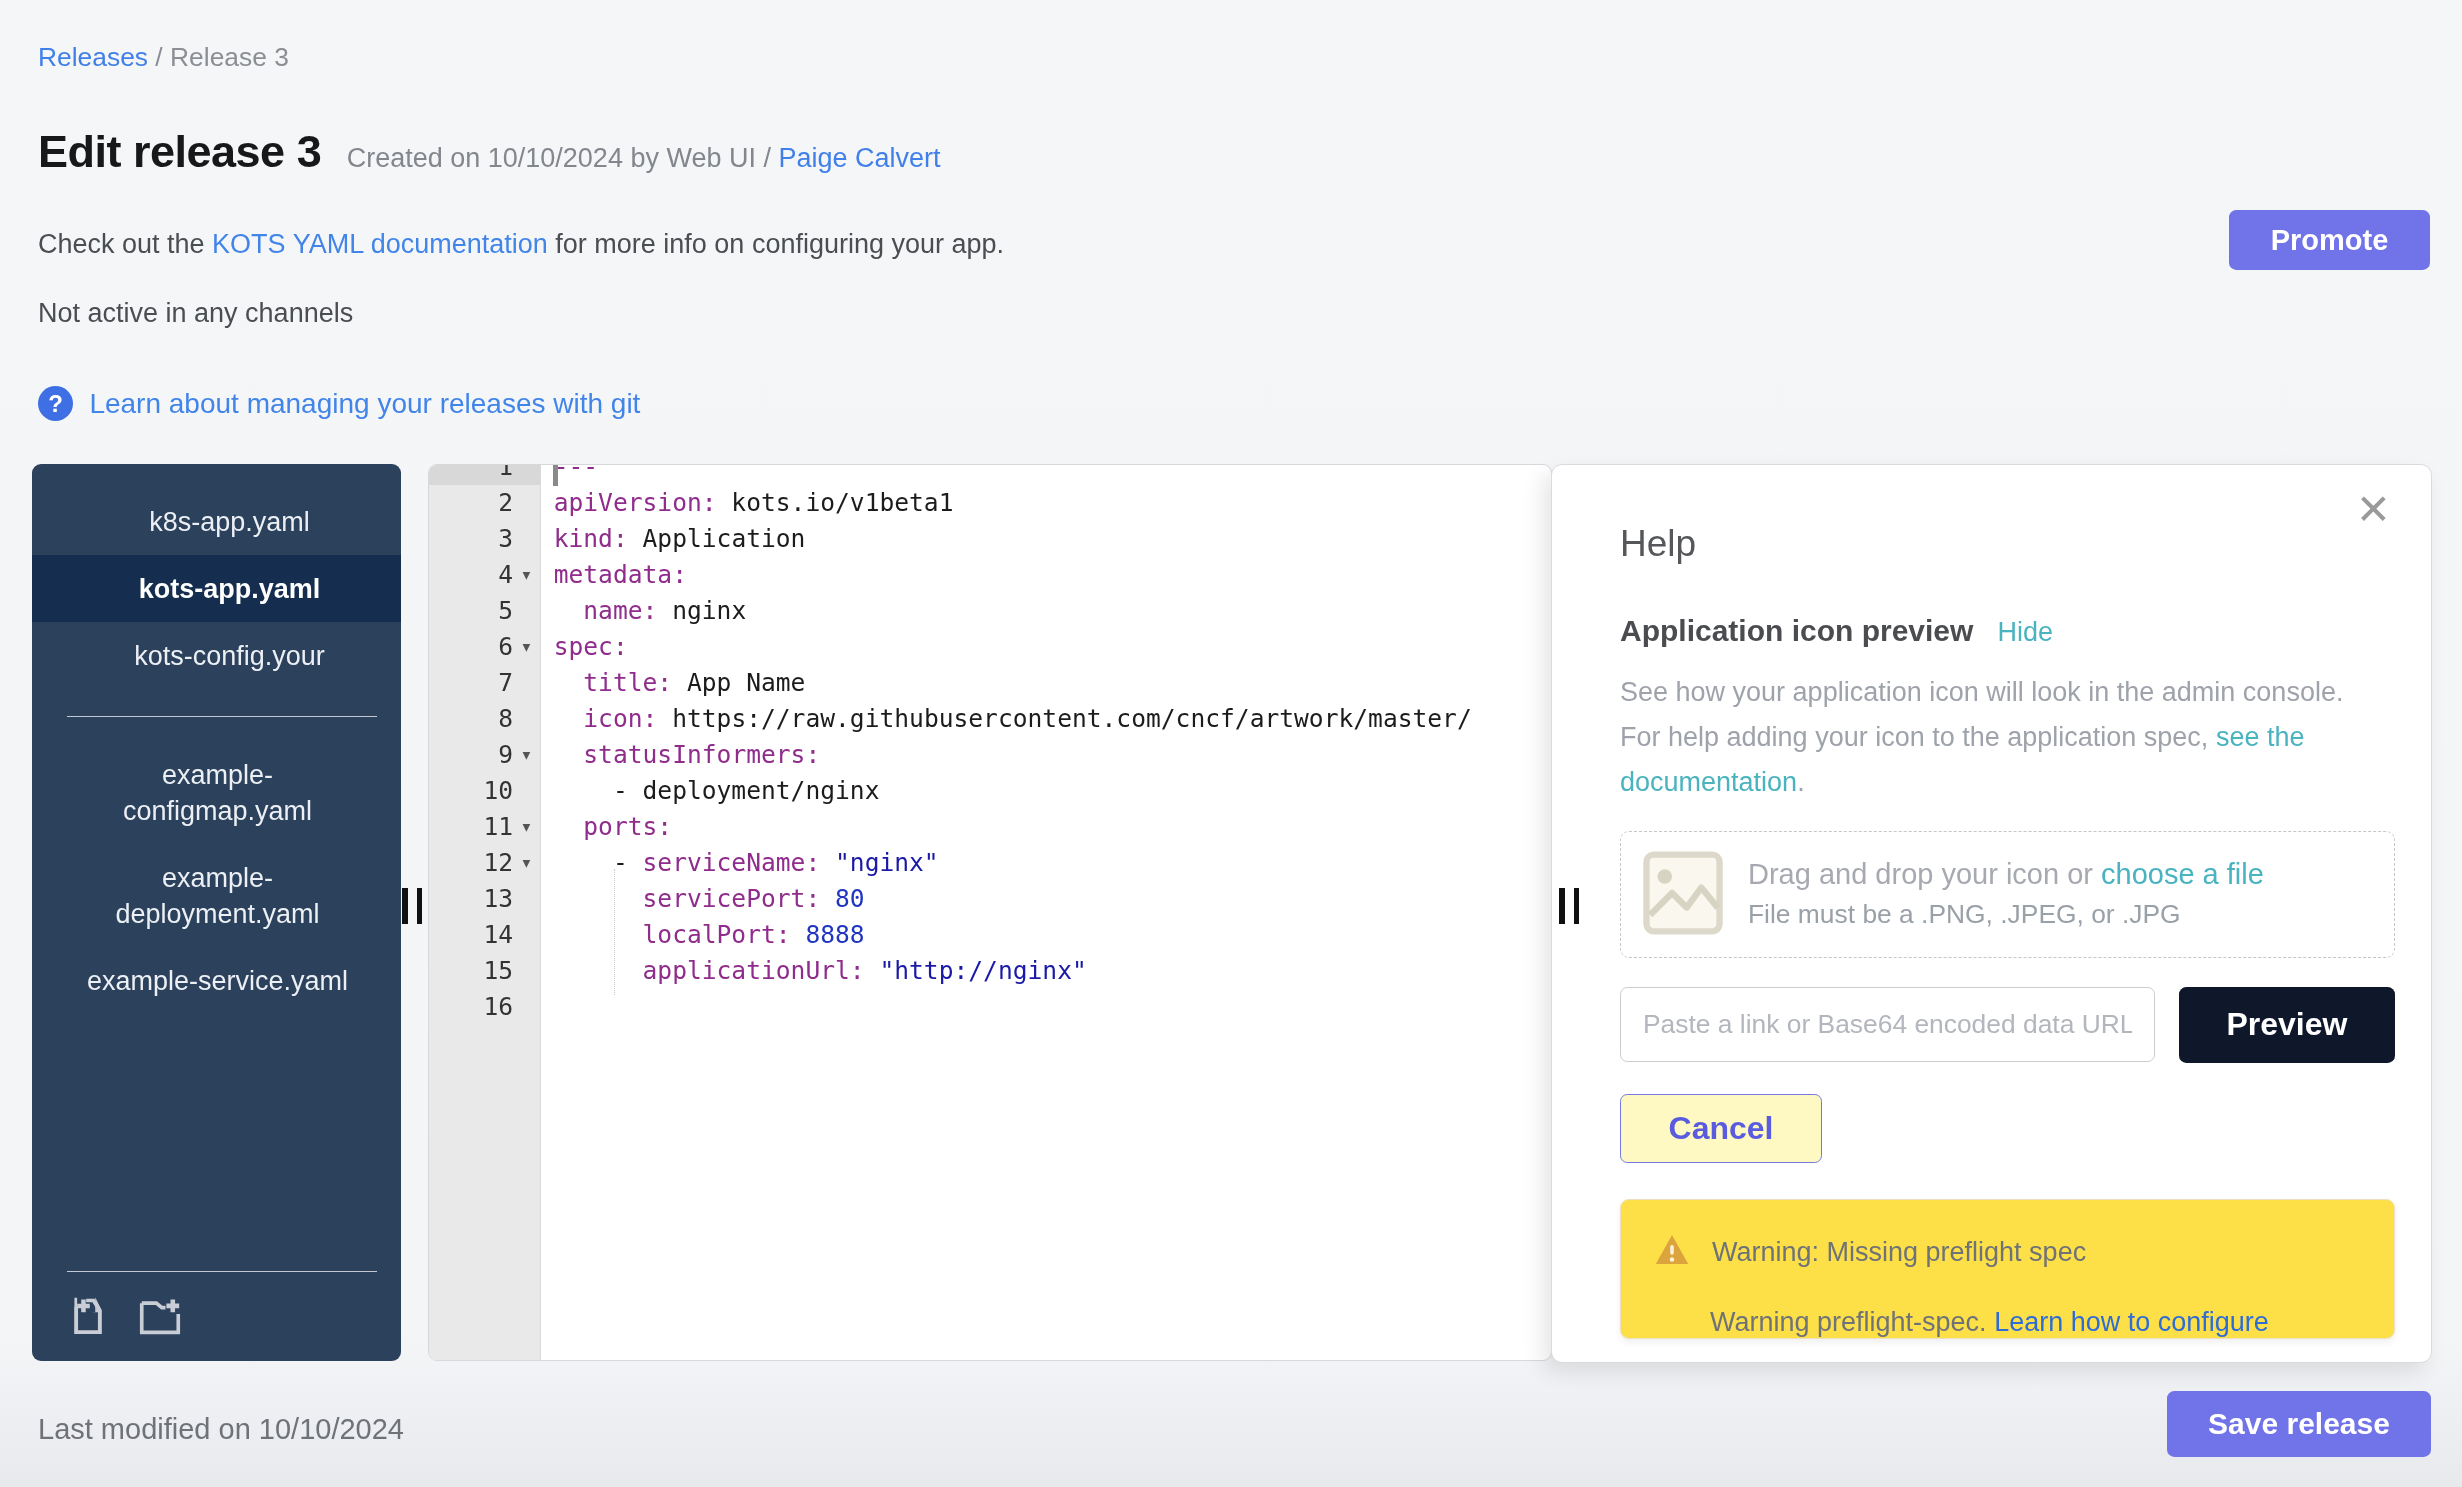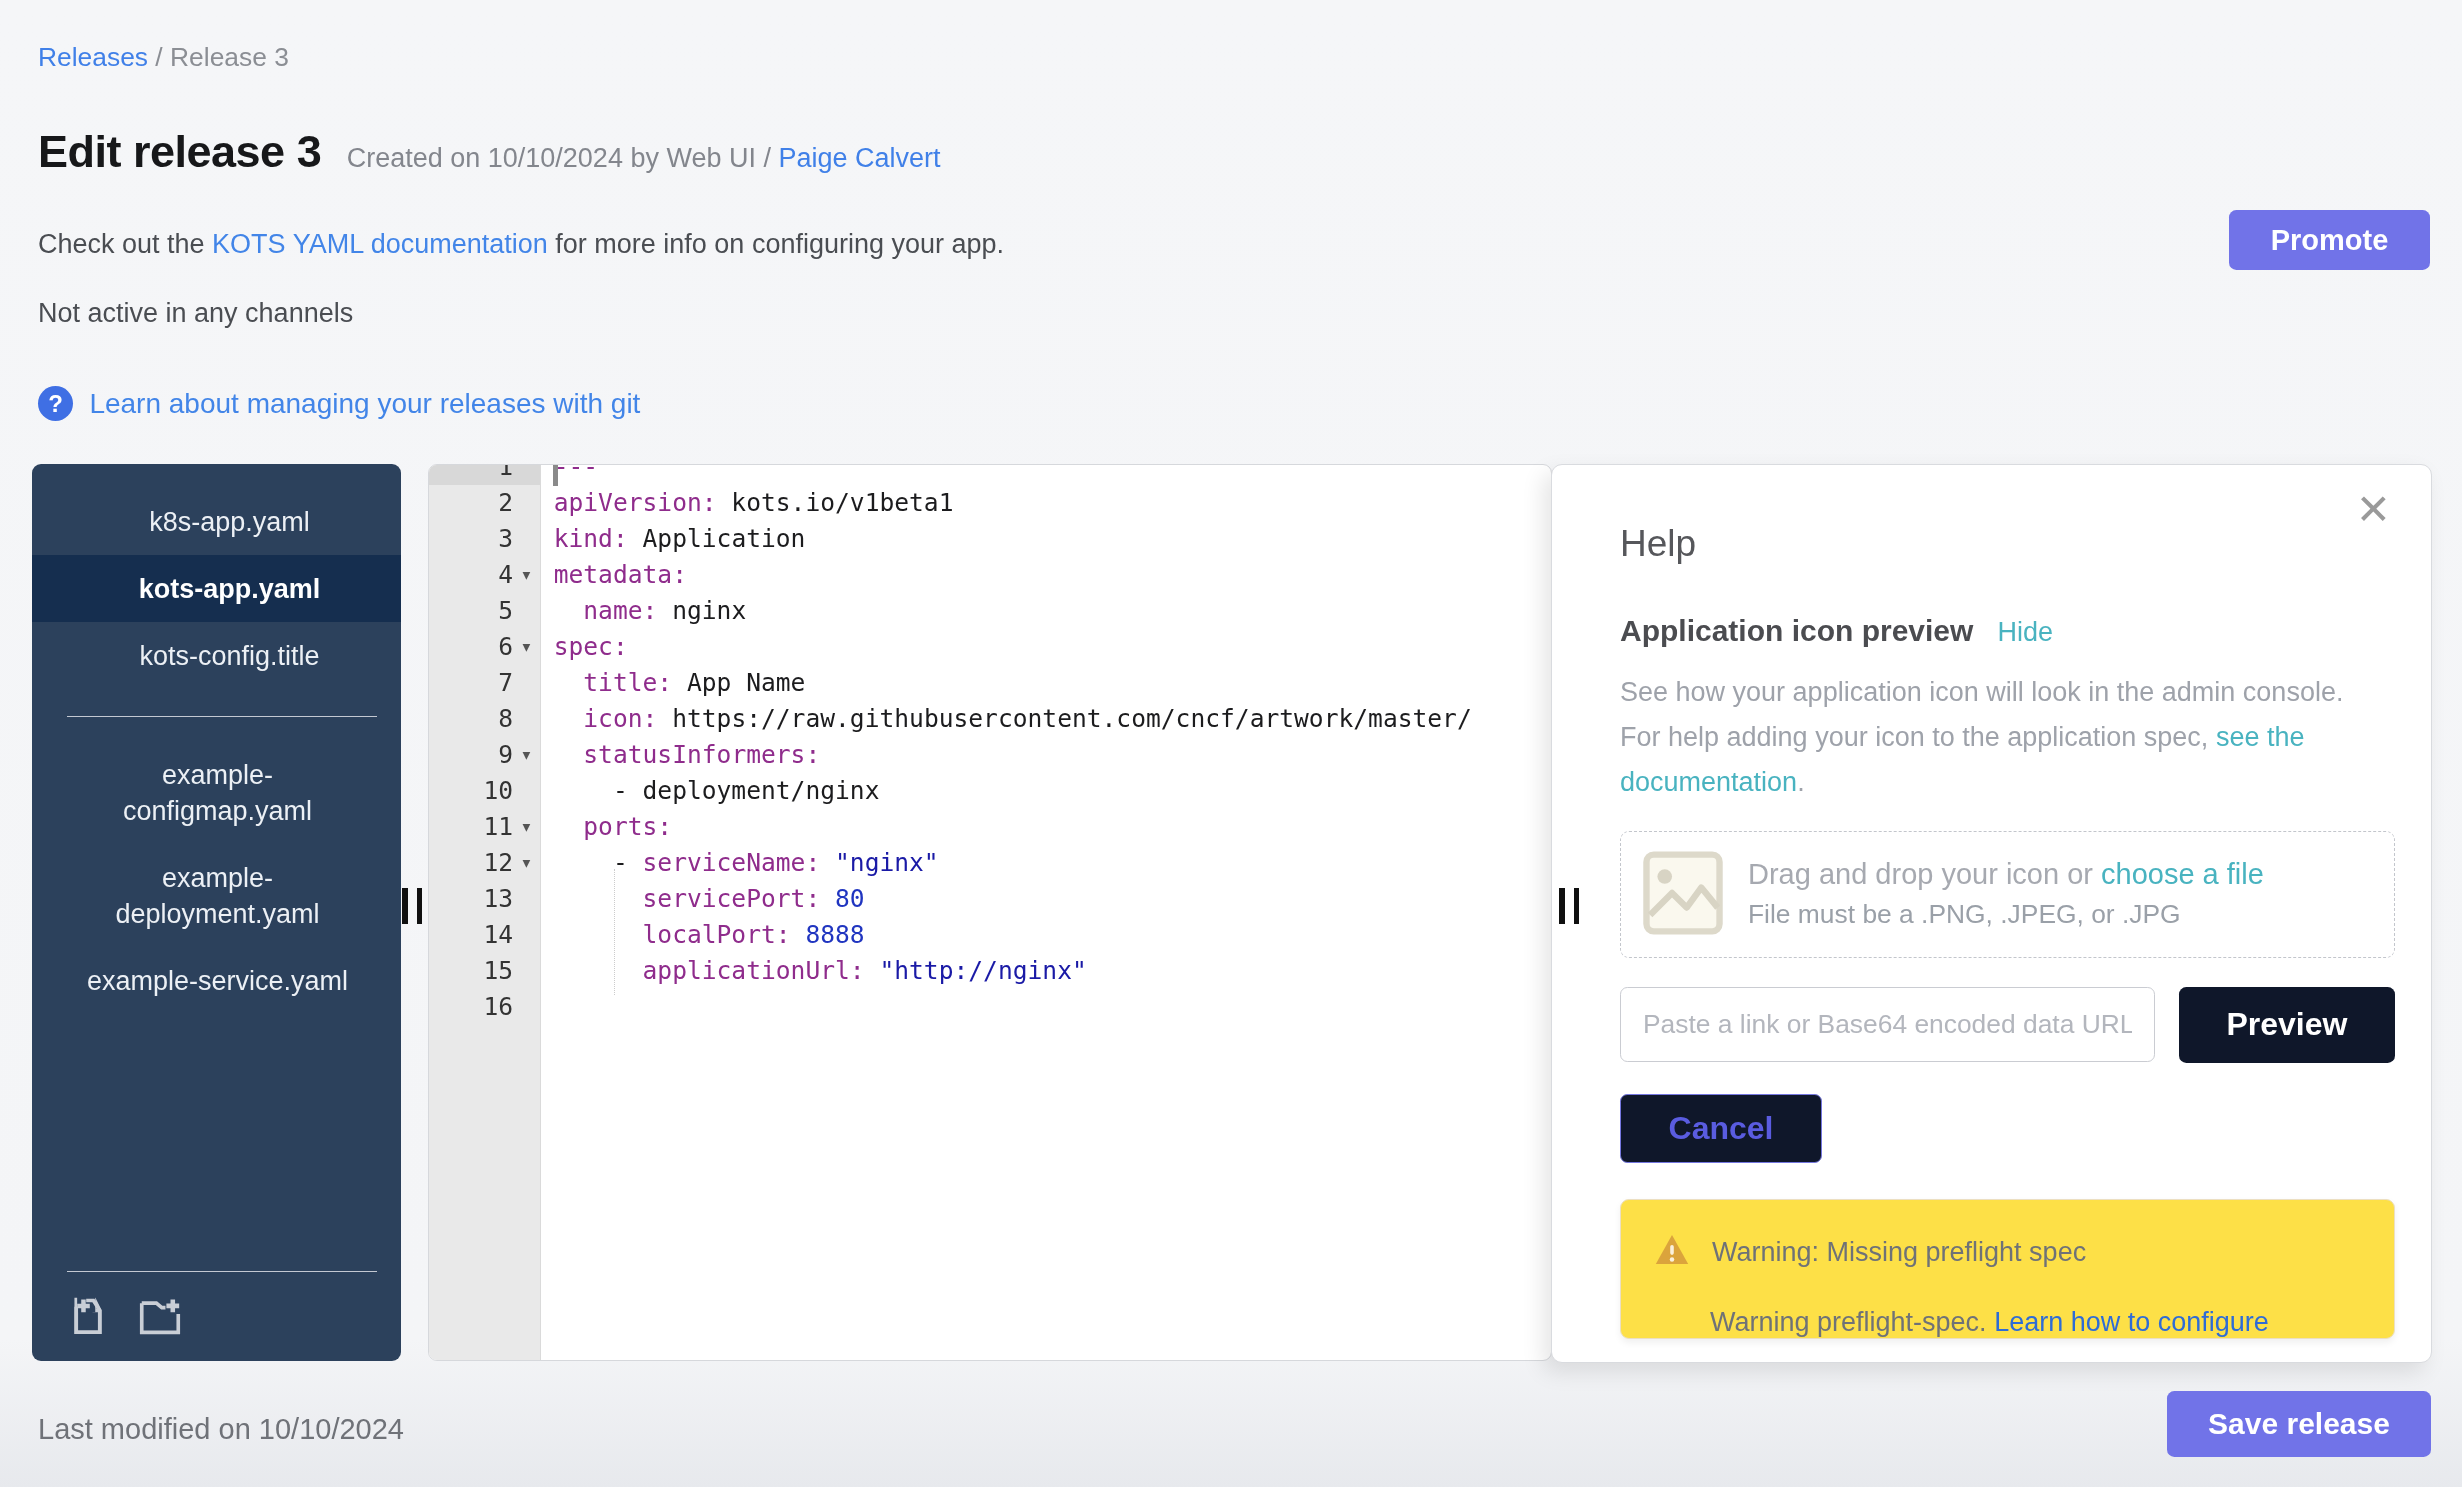--- a/index.html
+++ b/index.html
@@ -112,21 +112,21 @@
   .link-input {
     width:537px; height:75px; border:1.8px solid #caccd2; border-radius:7.3px;
     font-size:26.4px; font-family:inherit; padding:0 22px; color:#4a4d52; background:#fff;
   }
   .link-input::placeholder { color:#b3b6bd; }
   .preview-btn {
     width:217px; height:76px; background:#0f172a; border:none; border-radius:7.3px;
     color:#fff; font-size:32px; font-weight:bold; font-family:inherit; cursor:default;
   }
   .cancel-btn {
-    margin-top:31px; width:202px; height:69px; background:#0f172a;
+    margin-top:31px; width:202px; height:69px; background:#fef9c3;
     border:1.8px solid #7577e0; border-radius:7.3px;
     color:#5a5ce0; font-size:32px; font-weight:bold; font-family:inherit; cursor:pointer;
     display:block;
   }
   .warning-box {
     margin-top:36px; background:#fde047; border:0.9px solid #ecdfc2; border-radius:9px;
     box-shadow:0 3.6px 7.3px rgba(0,0,0,0.06);
     padding:33px 27px 0 33px; height:140px; overflow:hidden;
   }
   .warn-row1 { display:flex; align-items:center; gap:22px; font-size:27px; color:#6f7277; }
@@ -161,21 +161,21 @@
   <div class="git-row">
     <span class="git-q">?</span>
     <span class="git-label">Learn about managing your releases with git</span>
   </div>
 
   <div class="sidebar">
     <div>
         <div class="file-group">
           <div class="file-item">k8s-app.yaml</div>
           <div class="file-item selected">kots-app.yaml</div>
-          <div class="file-item">kots-config.title</div>
+          <div class="file-item">kots-config.your</div>
         </div>
         <div class="file-group">
           <div class="file-item">example-configmap.yaml</div>
           <div class="file-item">example-deployment.yaml</div>
           <div class="file-item">example-service.yaml</div>
         </div>
       </div>
     <div class="sidebar-actions">
       <span>
         <svg width="38" height="42" viewBox="0 0 42 46">

